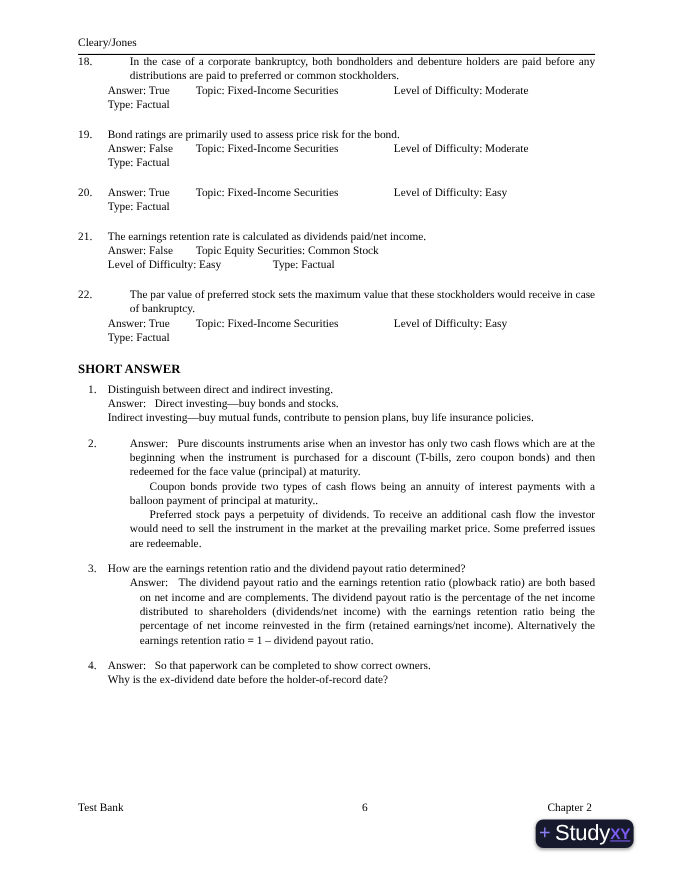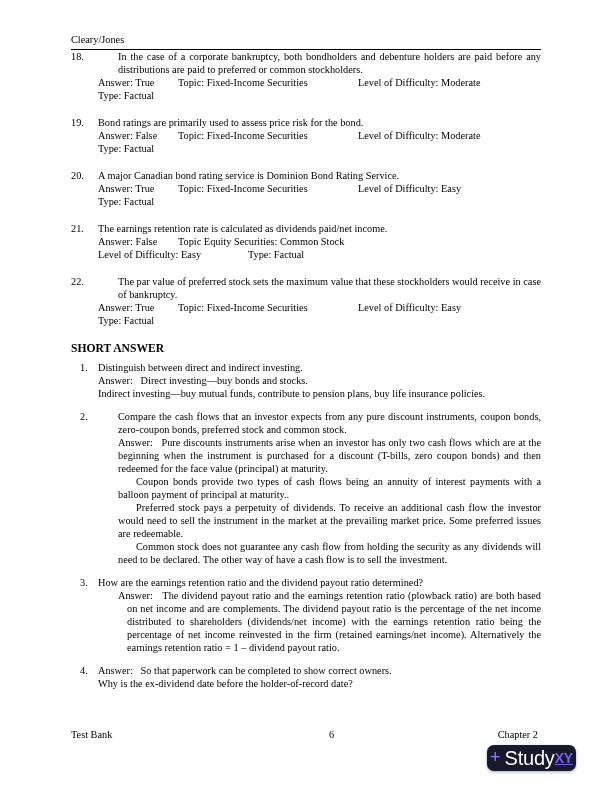--- a/index.html
+++ b/index.html
@@ -103,21 +103,20 @@
         </div>
         <div class="meta-row">
           <span>Type: Factual</span>
         </div>
       </div>
     </div>
 
     <div class="item">
       <div class="num">20.</div>
       <div class="qbody">
-        <div>A major Canadian bond rating service is Dominion Bond Rating Service.</div>
         <div class="meta-row">
           <span class="m-answer">Answer: True</span>
           <span class="m-topic">Topic: Fixed-Income Securities</span>
           <span>Level of Difficulty: Easy</span>
         </div>
         <div class="meta-row">
           <span>Type: Factual</span>
         </div>
       </div>
     </div>
@@ -159,25 +158,23 @@
       <div class="qbody">
         <div>Distinguish between direct and indirect investing.</div>
         <div>Answer:&nbsp;&nbsp; Direct investing—buy bonds and stocks.</div>
         <div>Indirect investing—buy mutual funds, contribute to pension plans, buy life insurance policies.</div>
       </div>
     </div>
 
     <div class="item sa-item">
       <div class="num sa-num">2.</div>
       <div class="qbody">
-        <div class="just">Compare the cash flows that an investor expects from any pure discount instruments, coupon bonds, zero-coupon bonds, preferred stock and common stock.</div>
         <div class="just">Answer:&nbsp;&nbsp; Pure discounts instruments arise when an investor has only two cash flows which are at the beginning when the instrument is purchased for a discount (T-bills, zero coupon bonds) and then redeemed for the face value (principal) at maturity.</div>
         <div class="just p-indent">Coupon bonds provide two types of cash flows being an annuity of interest payments with a balloon payment of principal at maturity..</div>
         <div class="just p-indent">Preferred stock pays a perpetuity of dividends. To receive an additional cash flow the investor would need to sell the instrument in the market at the prevailing market price. Some preferred issues are redeemable.</div>
-        <div class="just p-indent">Common stock does not guarantee any cash flow from holding the security as any dividends will need to be declared. The other way of have a cash flow is to sell the investment.</div>
       </div>
     </div>
 
     <div class="item sa-item">
       <div class="num sa-num">3.</div>
       <div class="qbody">
         <div>How are the earnings retention ratio and the dividend payout ratio determined?</div>
         <div class="just p-hang">Answer:&nbsp;&nbsp; The dividend payout ratio and the earnings retention ratio (plowback ratio) are both based on net income and are complements. The dividend payout ratio is the percentage of the net income distributed to shareholders (dividends/net income) with the earnings retention ratio being the percentage of net income reinvested in the firm (retained earnings/net income). Alternatively the earnings retention ratio = 1 – dividend payout ratio.</div>
       </div>
     </div>

